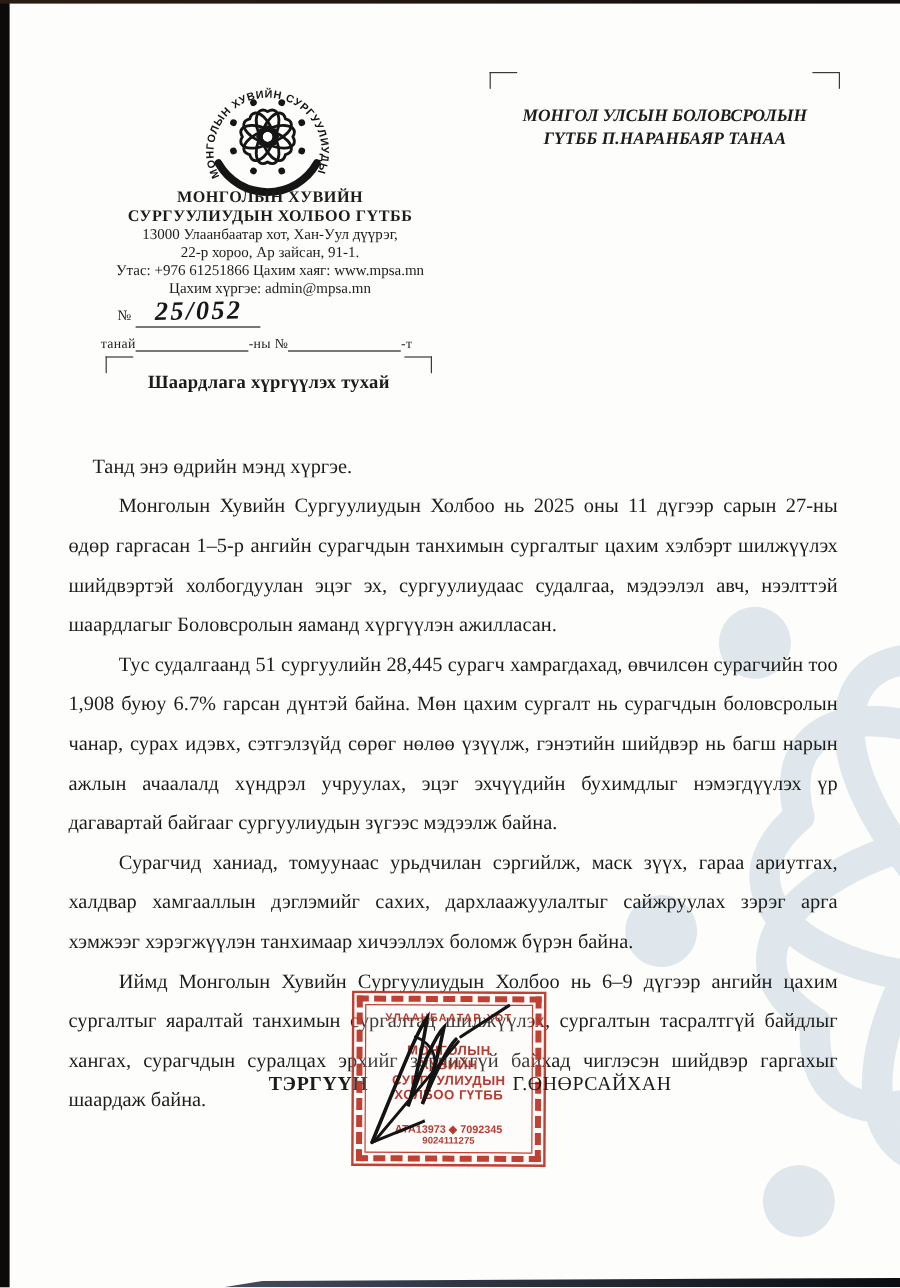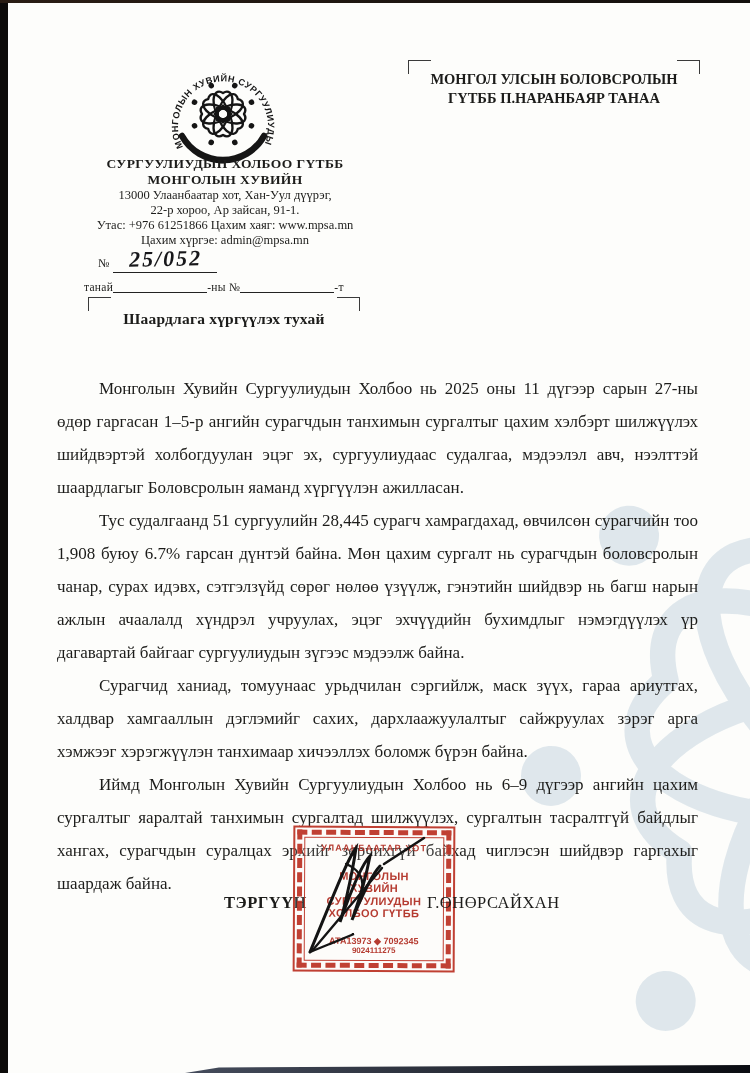--- a/index.html
+++ b/index.html
@@ -18,21 +18,21 @@
   .watermark{position:absolute;left:400px;top:270px;width:960px;height:960px;z-index:0;opacity:.5;}
 
   
   .logo-wrap{position:absolute;left:146px;top:54px;width:154px;height:122px;z-index:1;}
   .sender{position:absolute;left:40px;top:156px;width:370px;text-align:center;z-index:1;}
   .sender .org{font-weight:bold;font-size:13.5px;line-height:16px;letter-spacing:.4px;}
   .sender .addr{font-size:12.5px;line-height:15px;}
 
   
   .recipient{position:absolute;left:408px;top:60px;width:292px;z-index:1;}
-  .recipient .txt{margin-top:10px;text-align:center;font-weight:bold;font-size:14.5px;line-height:19px;}
+  .recipient .txt{margin-top:28px;text-align:center;font-weight:bold;font-size:14.5px;line-height:19px;font-style:italic;}
   .corner{position:absolute;width:22px;height:13px;border-top:1.5px solid #3a3a3a;}
   .corner.cl{border-left:1.5px solid #3a3a3a;left:0;top:0;}
   .corner.cr{border-right:1.5px solid #3a3a3a;right:0;top:0;}
 
   
   .ref{position:absolute;left:84px;top:246px;width:300px;z-index:1;}
   .ref-row1{display:flex;align-items:flex-end;font-size:13px;}
   .hand{font-style:italic;font-weight:bold;font-size:22px;letter-spacing:2px;color:#17171a;transform:rotate(-1deg);display:inline-block;}
   .u1{border-bottom:1.2px solid #222;display:inline-block;text-align:left;}
   .date-u{width:128px;}
@@ -111,22 +111,22 @@
     </defs>
     <text font-family="Liberation Sans, sans-serif" font-size="9" font-weight="bold" fill="#151515" letter-spacing="0.6">
       <textPath href="#ringPath" startOffset="0">МОНГОЛЫН ХУВИЙН СУРГУУЛИУДЫН ХОЛБОО</textPath>
     </text>
     <use href="#flower-motif" transform="translate(77,60) scale(0.70)"></use>
     <path d="M 36 82 A 47 47 0 0 0 118 82" fill="none" stroke="#151515" stroke-width="6.5" stroke-linecap="round"></path>
   </svg>
 </div>
 
 <div class="sender">
+  <div class="org">МОНГОЛЫН ХУВИЙН</div>
   <div class="org">СУРГУУЛИУДЫН ХОЛБОО ГҮТББ</div>
-  <div class="org">МОНГОЛЫН ХУВИЙН</div>
   <div class="addr">13000 Улаанбаатар хот, Хан-Уул дүүрэг,</div>
   <div class="addr">22-р хороо, Ар зайсан, 91-1.</div>
   <div class="addr">Утас: +976 61251866 Цахим хаяг: www.mpsa.mn</div>
   <div class="addr">Цахим хүргэе: admin@mpsa.mn</div>
 </div>
 
 <div class="recipient">
   <span class="corner cl"></span>
   <span class="corner cr"></span>
   <div class="txt">
@@ -149,20 +149,21 @@
   </div>
 </div>
 
 <div class="subject-wrap">
   <span class="corner cl"></span>
   <span class="corner cr"></span>
   <div class="subject">Шаардлага хүргүүлэх тухай</div>
 </div>
 
 <div class="letter-body">
+  <p class="greeting">Танд энэ өдрийн мэнд хүргэе.</p>
   <p class="para">Монголын Хувийн Сургуулиудын Холбоо нь 2025 оны 11 дүгээр сарын 27-ны өдөр гаргасан 1–5-р ангийн сурагчдын танхимын сургалтыг цахим хэлбэрт шилжүүлэх шийдвэртэй холбогдуулан эцэг эх, сургуулиудаас судалгаа, мэдээлэл авч, нээлттэй шаардлагыг Боловсролын яаманд хүргүүлэн ажилласан.</p>
   <p class="para">Тус судалгаанд 51 сургуулийн 28,445 сурагч хамрагдахад, өвчилсөн сурагчийн тоо 1,908 буюу 6.7% гарсан дүнтэй байна. Мөн цахим сургалт нь сурагчдын боловсролын чанар, сурах идэвх, сэтгэлзүйд сөрөг нөлөө үзүүлж, гэнэтийн шийдвэр нь багш нарын ажлын ачаалалд хүндрэл учруулах, эцэг эхчүүдийн бухимдлыг нэмэгдүүлэх үр дагавартай байгааг сургуулиудын зүгээс мэдээлж байна.</p>
   <p class="para">Сурагчид ханиад, томуунаас урьдчилан сэргийлж, маск зүүх, гараа ариутгах, халдвар хамгааллын дэглэмийг сахих, дархлаажуулалтыг сайжруулах зэрэг арга хэмжээг хэрэгжүүлэн танхимаар хичээллэх боломж бүрэн байна.</p>
   <p class="para">Иймд Монголын Хувийн Сургуулиудын Холбоо нь 6–9 дүгээр ангийн цахим сургалтыг яаралтай танхимын сургалтад шилжүүлэх, сургалтын тасралтгүй байдлыг хангах, сурагчдын суралцах эрхийг зөрчихгүй байхад чиглэсэн шийдвэр гаргахыг шаардаж байна.</p>
 </div>
 
 <div class="sig-title">ТЭРГҮҮН</div>
 <div class="sig-name">Г.ӨНӨРСАЙХАН</div>
 
 <div class="stamp">

